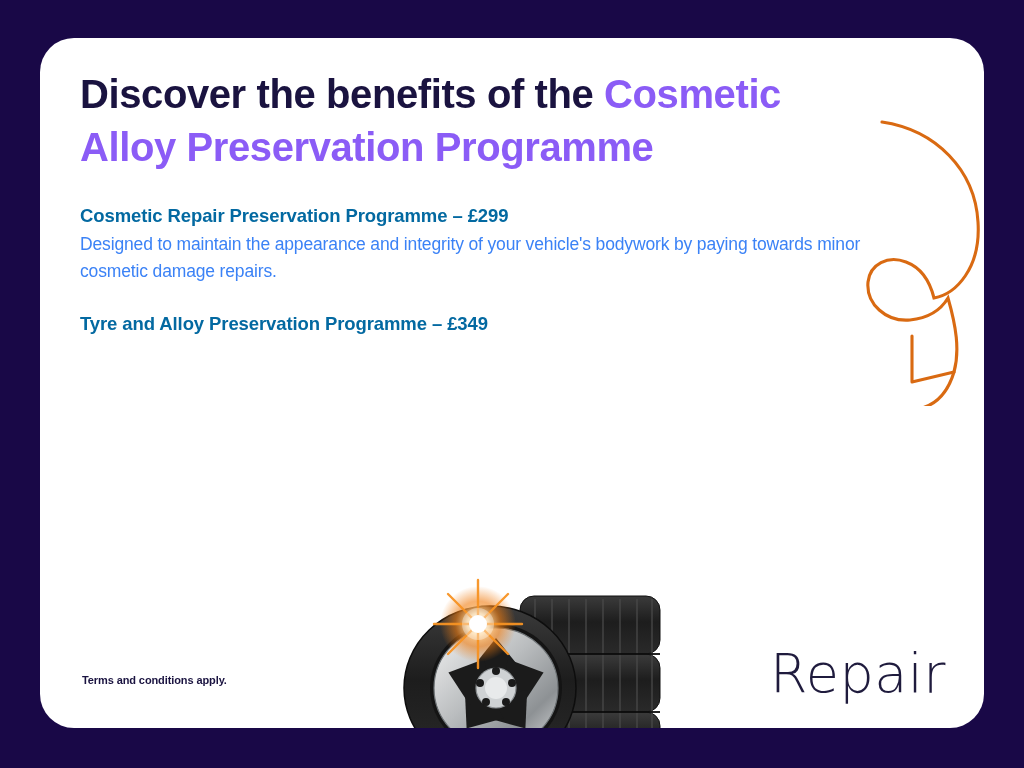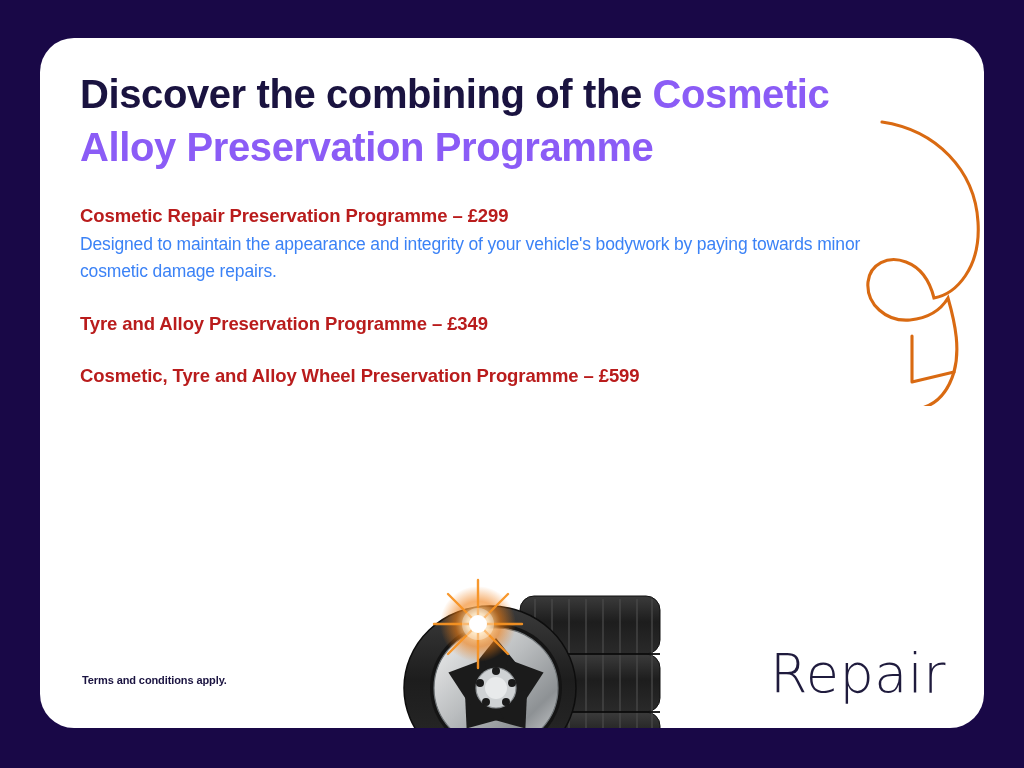--- a/index.html
+++ b/index.html
@@ -51,21 +51,21 @@
     top: 165px;
     width: 805px;
   }
   .section { margin-bottom: 27px; }
   .section:last-child { margin-bottom: 0; }
   .sec-head {
     font-family: "Liberation Sans", sans-serif;
     font-weight: bold;
     font-size: 18.5px;
     line-height: 25px;
-    color: #b91c1c;
+    color: #0369a1;
     letter-spacing: -0.1px;
     margin-bottom: 3px;
   }
   .sec-body {
     font-family: "Liberation Sans", sans-serif;
     font-weight: normal;
     font-size: 17.5px;
     line-height: 26.5px;
     color: #3b82f6;
     letter-spacing: -0.15px;
@@ -114,21 +114,21 @@
     height: 212px;
   }
 </style>
 </head>
 <body>
 
 <div id="poster">
   <div id="card">
 
     <div id="headline">
-      <span>Discover the combining of the </span><span class="accent">Cosmetic</span><br>
+      <span>Discover the benefits of the </span><span class="accent">Cosmetic</span><br>
       <span class="accent">Alloy Preservation Programme</span>
     </div>
 
     <svg id="swirl" viewBox="0 0 160 320" fill="none" xmlns="http://www.w3.org/2000/svg">
       <path d="M44 36 C 98 44, 137 84, 140 136 C 143 182, 118 208, 96 212
                C 92 196, 84 182, 68 176 C 50 169, 32 178, 30 196
                C 28 218, 48 236, 72 234 C 92 232, 104 222, 110 212
                C 118 240, 122 264, 116 286 C 110 306, 98 318, 84 322" stroke="#d96a12" stroke-width="3.1" stroke-linecap="round" fill="none"></path>
       <path d="M74 250 L 74 296 L 116 286" stroke="#d96a12" stroke-width="3.1" stroke-linecap="round" stroke-linejoin="round" fill="none"></path>
     </svg>
@@ -138,21 +138,20 @@
       <div class="section">
         <div class="sec-head">Cosmetic Repair Preservation Programme – £299</div>
         <div class="sec-body">Designed to maintain the appearance and integrity of your vehicle's bodywork by paying towards minor cosmetic damage repairs.</div>
       </div>
 
       <div class="section">
         <div class="sec-head">Tyre and Alloy Preservation Programme – £349</div>
       </div>
 
       <div class="section">
-        <div class="sec-head">Cosmetic, Tyre and Alloy Wheel Preservation Programme – £599</div>
       </div>
 
     </div>
 
     <svg id="tyres" viewBox="0 0 310 212" xmlns="http://www.w3.org/2000/svg">
       <defs>
         <radialGradient id="sparkGrad" cx="50%" cy="50%" r="50%">
           <stop offset="0%" stop-color="#ffffff" stop-opacity="1"></stop>
           <stop offset="28%" stop-color="#ffd9a0" stop-opacity="0.95"></stop>
           <stop offset="60%" stop-color="#f07d12" stop-opacity="0.6"></stop>

